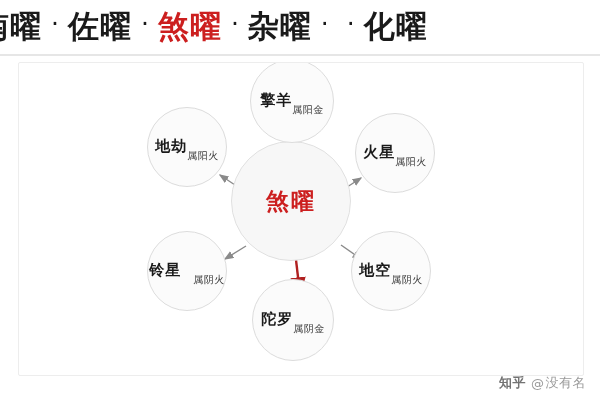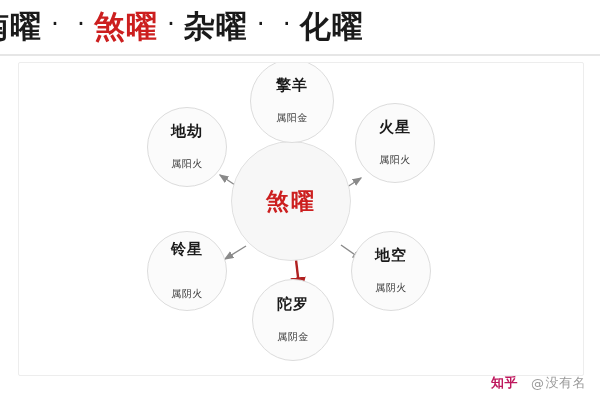--- a/index.html
+++ b/index.html
@@ -85,21 +85,21 @@
     height: 312px;
     pointer-events: none;
   }
 
   .node {
     position: absolute;
     border-radius: 50%;
     background: #fbfbfb;
     border: 1px solid #dcdcdc;
     display: flex;
-    flex-direction: column;
+    flex-direction: row;
     align-items: center;
     justify-content: center;
     box-sizing: border-box;
   }
   .node .title {
     font-size: 15px;
     font-weight: bold;
     color: #1a1a1a;
     line-height: 1.15;
     letter-spacing: 1px;
@@ -118,53 +118,54 @@
   .node.center .title {
     font-size: 23px;
     font-weight: bold;
     color: #cc1f1f;
     letter-spacing: 2px;
   }
 
   
   #node-center { left: 212px; top: 78px;  width: 120px; height: 120px; }
   #node-top    { left: 231px; top: -4px;  width: 84px;  height: 84px;  }
-  #node-tr     { left: 336px; top: 40px;  width: 80px;  height: 80px; text-align: center;  }
+  #node-tr     { left: 336px; top: 50px;  width: 80px;  height: 80px; text-align: center;  }
   #node-br     { left: 332px; top: 168px; width: 80px;  height: 80px;  }
   #node-bottom { left: 233px; top: 216px; width: 82px;  height: 82px;  }
   #node-bl     { left: 128px; top: 168px; width: 80px;  height: 80px; gap: 12px;  }
   #node-tl     { left: 128px; top: 44px;  width: 80px;  height: 80px;  }
 
   
   .watermark {
     position: absolute;
     right: 14px;
     bottom: 8px;
     display: flex;
     align-items: center;
     font-size: 13px;
     color: #9a9a9a;
     letter-spacing: 0.5px;
   }
   .watermark .zhihu {
     font-weight: bold;
-    color: #be185d;
-    margin-right: 13px;
+    color: #737373;
+    margin-right: 5px;
   }
   .watermark .at {
     margin-right: 1px;
   }
 </style>
 </head>
 <body>
 
 <div class="top-banner">
   <div class="banner-row">
     <span class="banner-term">南曜</span>
     <span class="banner-sep">·</span>
+    <span class="banner-term">佐曜</span>
     <span class="banner-sep">·</span>
     <span class="banner-term accent">煞曜</span>
     <span class="banner-sep">·</span>
     <span class="banner-term">杂曜</span>
     <span class="banner-sep">·</span>
     <span class="banner-sep">·</span>
     <span class="banner-term">化曜</span>
   </div>
   <div class="banner-underline"></div>
 </div>

